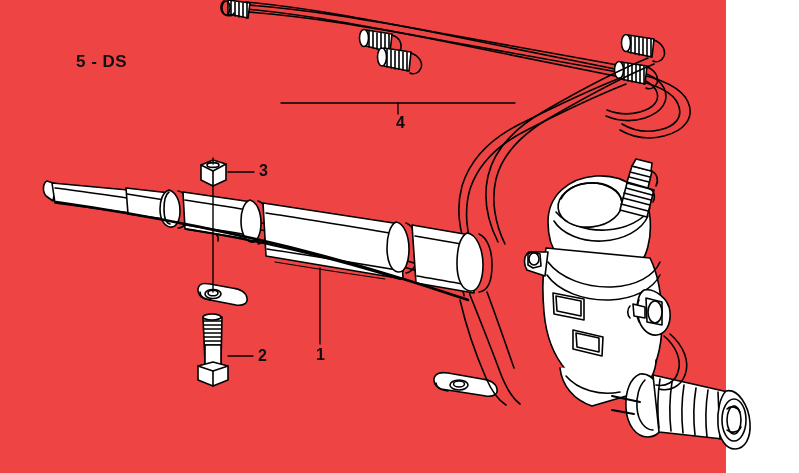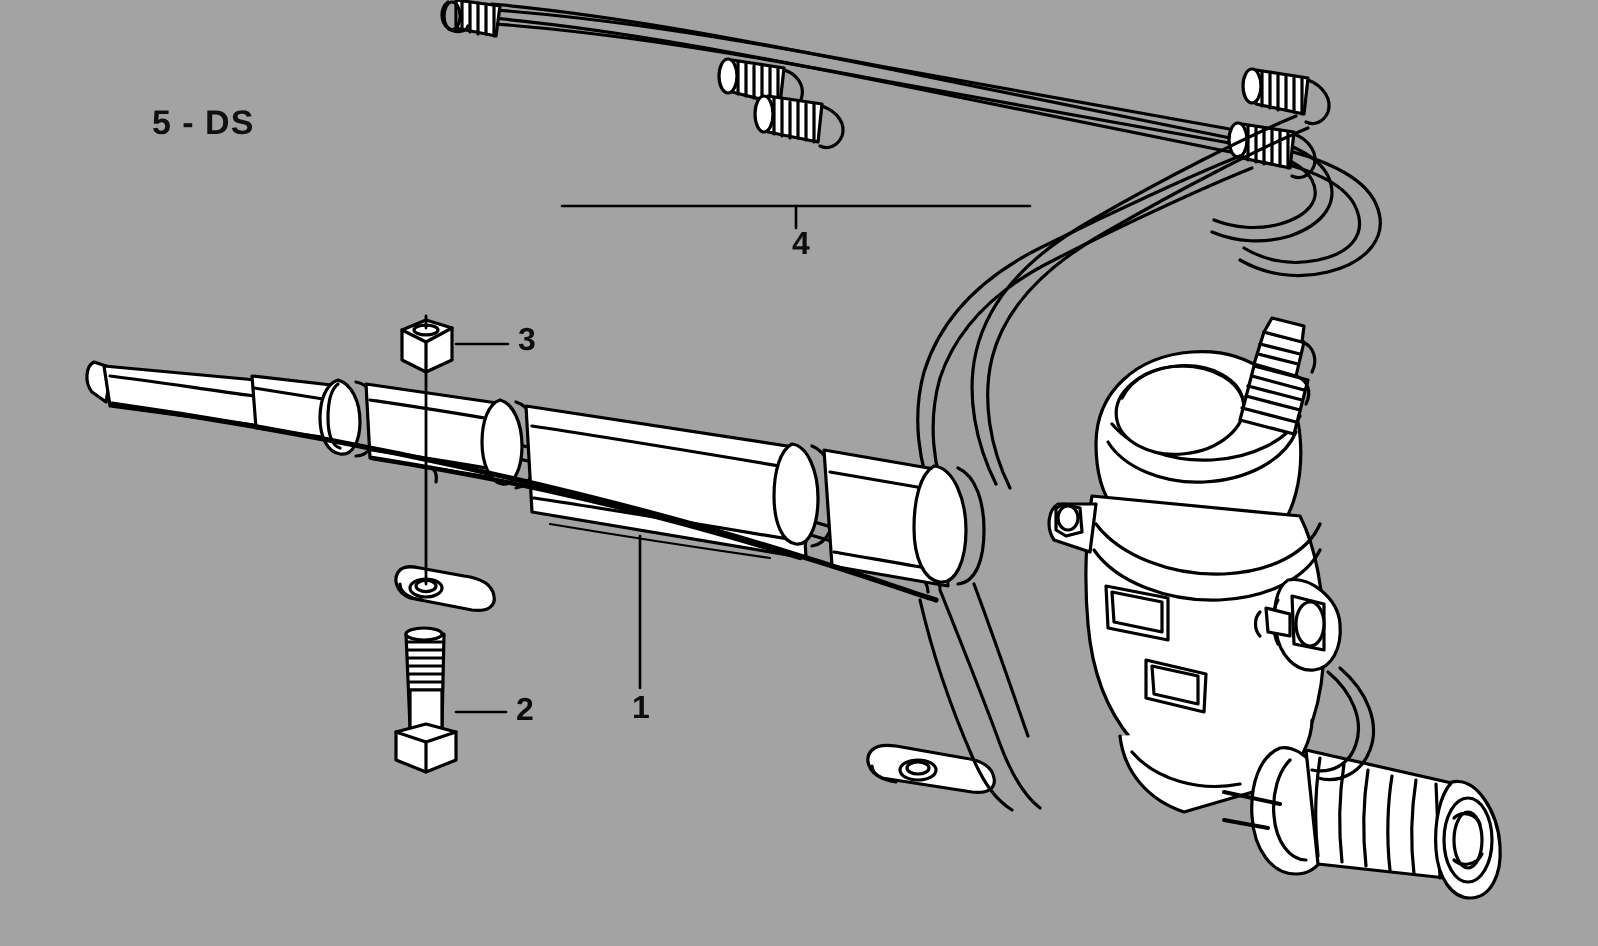--- a/index.html
+++ b/index.html
@@ -10,23 +10,23 @@
   body {
     width: 799px;
     height: 473px;
     position: relative;
     overflow: hidden;
     font-family: "Liberation Sans", sans-serif;
   }
   #diagram-root {
     position: absolute;
     left: 0; top: 0;
-    width: 799px;
+    width: 726px;
     height: 473px;
-    background: #a3a3a3;
+    background: #ef4444;
   }
   #diagram-svg {
     position: absolute;
     left: 0; top: 0;
     display: block;
   }
   .cat-title {
     position: absolute;
     left: 76px;
     top: 52px;

